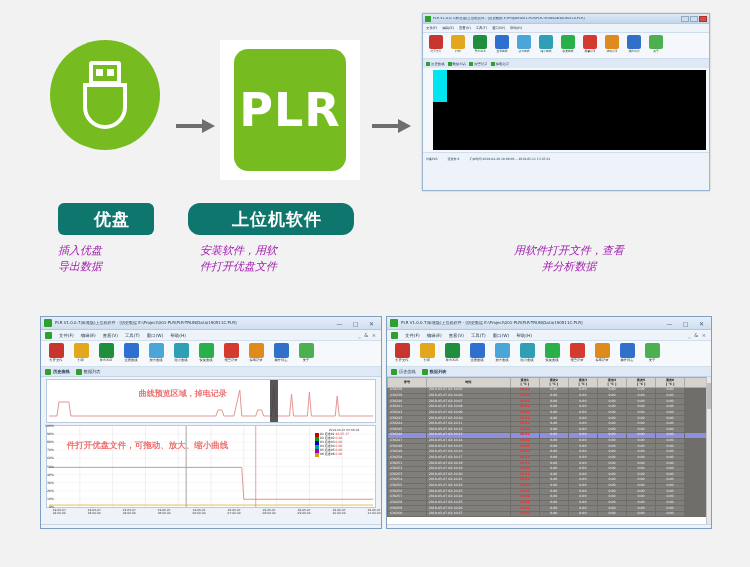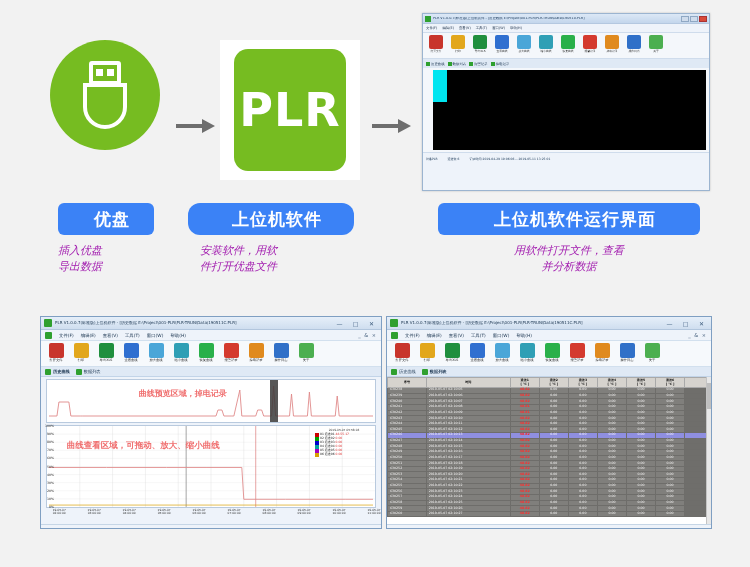--- a/index.html
+++ b/index.html
@@ -80,21 +80,21 @@
   .mw-yaxis { position:absolute; left:1px; top:2px; bottom:14px; width:9px; }
   .mw-status {
     position:absolute; left:0; right:0; bottom:0; height:12px;
     background:#eef3fa; border-top:1px solid #cfdcec;
     display:flex; align-items:center; gap:10px; padding:0 3px;
     font-size:3px; color:#24405e;
   }
 
   
   .pill {
-    position:absolute; background:#3b82f6; color:#fff;
+    position:absolute; background:#0f766e; color:#fff;
     border-radius:6px; display:flex; align-items:center; justify-content:center;
     font-weight:bold; font-size:17px; letter-spacing:1px;
     font-family:"DejaVu Sans","Liberation Sans",sans-serif;
     padding-left:12px;
   }
   .pill1 { left:58px; top:203px; width:96px; height:32px; }
   .pill2 { left:188px; top:203px; width:166px; height:32px;border-radius:12px; }
   .pill3 { left:438px; top:203px; width:262px; height:32px; }
 
   .cap {
@@ -344,21 +344,20 @@
       <div class="mw-status" id="mw-status">
           <span class="cell">设备PLR</span>
           <span class="cell">通道数:6</span>
           <span class="cell">记录时间:2019-04-29 19:06:06 -- 2019-05-11 13:25:01</span>
         </div>
     </div>
   </div>
 
   <div class="pill pill1">优盘</div>
   <div class="pill pill2">上位机软件</div>
-  <div class="pill pill3">上位机软件运行界面</div>
 
   <div class="cap cap1">插入优盘<br>导出数据</div>
   <div class="cap cap2">安装软件，用软<br>件打开优盘文件</div>
   <div class="cap cap3">用软件打开文件，查看<br>并分析数据</div>
 </div>
 
 <div class="bwin bw-left">
   <div class="bw-title">
     <span class="sq"></span>
     <span class="tt">PLR V1.0.0.7(标准版)上位机软件 - [历史数据 E:\Project\001-PLR\PLR-TRUN\Data\190511C.PLR]</span>
@@ -477,21 +476,21 @@
           <span class="ylab" style="top: 20%;">80%</span>
           <span class="ylab" style="top: 30%;">70%</span>
           <span class="ylab" style="top: 40%;">60%</span>
           <span class="ylab" style="top: 50%;">50%</span>
           <span class="ylab" style="top: 60%;">40%</span>
           <span class="ylab" style="top: 70%;">30%</span>
           <span class="ylab" style="top: 80%;">20%</span>
           <span class="ylab" style="top: 90%;">10%</span>
           <span class="ylab" style="top: 100%;">0%</span>
         </div>
-      <div class="note">曲线查看区域，可拖动、放大、缩小曲线</div>
+      <div class="note">件打开优盘文件，可拖动、放大、缩小曲线</div>
       <div class="legend">
         <div class="ldate">2019-05-07 05:58:03</div>
         <div id="lw-legend">
             <div class="lrow">
               <span class="sw" style="background: rgb(204, 0, 0);"></span>
               <span>01 通道01</span>
               <span class="lv">48.55.17</span>
             </div>
             <div class="lrow">
               <span class="sw" style="background: rgb(0, 160, 0);"></span>

